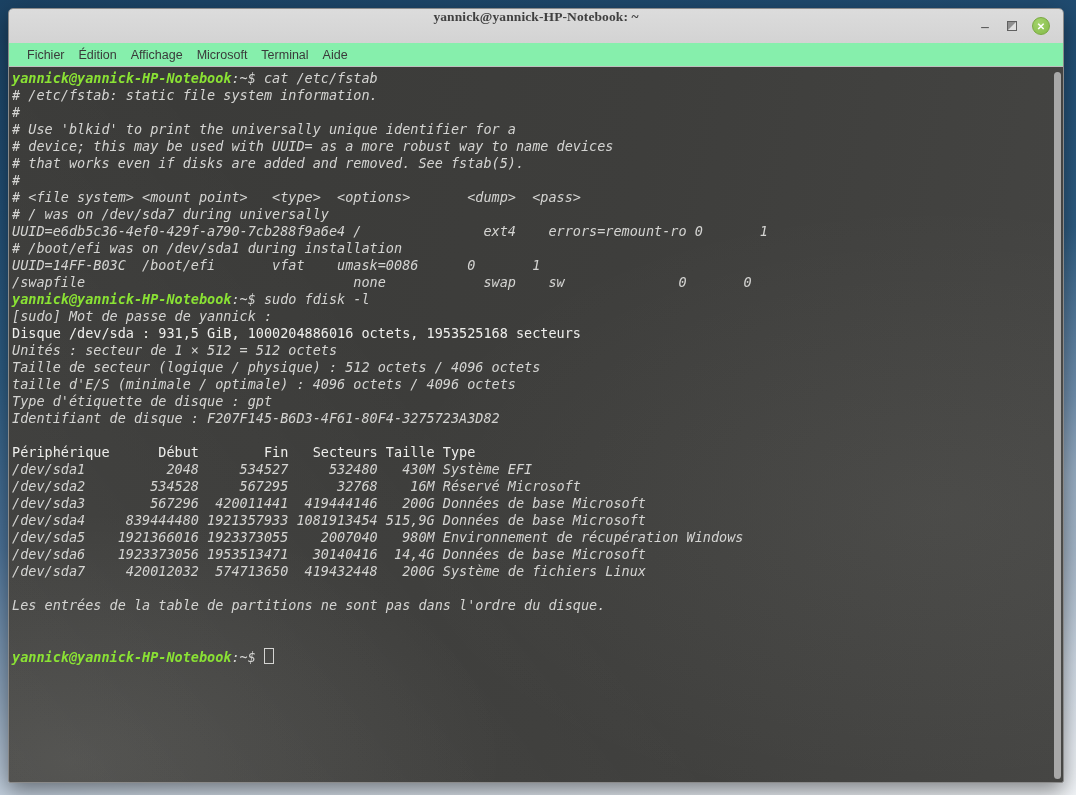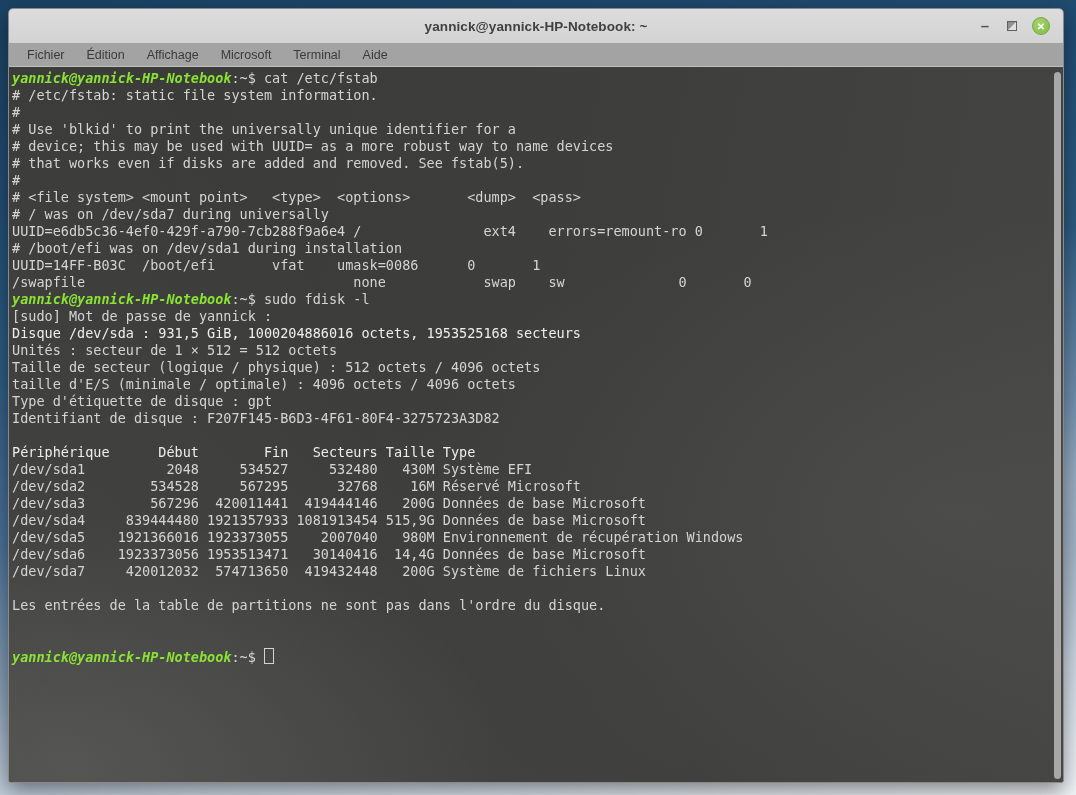--- a/index.html
+++ b/index.html
@@ -13,60 +13,60 @@
   .window{
     position:absolute;left:8px;top:8px;width:1056px;height:775px;
     border:1px solid #8a8a8a;border-radius:5px 5px 2px 2px;
     box-shadow:0 8px 22px rgba(0,0,0,0.45);
     display:flex;flex-direction:column;box-sizing:border-box;
     overflow:hidden;
   }
   .titlebar{
     height:34px;background:linear-gradient(#dcdcdc,#d3d3d3);
     position:relative;flex:0 0 auto;
-    display:flex;align-items:center;justify-content:center;
+    display:flex;justify-content:center;font-family:Liberation Serif, serif;
   }
   .title{
     font-size:13.5px;font-weight:bold;color:#404040;letter-spacing:0.1px;
   }
   .controls{
     position:absolute;right:13px;top:0;height:100%;
     display:flex;align-items:center;gap:15px;
   }
   .ctl{cursor:default;display:flex;align-items:center;justify-content:center;}
   .ctl-min{color:#555;font-size:15px;font-weight:bold;line-height:10px;width:14px;}
   .maxbox{display:inline-block;width:8px;height:8px;border:1.5px solid #606060;background:linear-gradient(135deg,#909090 49%,#e0e0e0 51%);}
   .ctl-close{
     width:18px;height:18px;border-radius:50%;
     background:radial-gradient(circle at 35% 30%, #a3d36a, #84bb49);
     border:1px solid #79a941;color:#ffffff;
     font-size:10px;font-weight:bold;box-sizing:border-box;
   }
   .menubar{
-    height:23px;background:#a3a3a3;border-bottom:1px solid #bfbfbf;
-    display:flex;align-items:center;padding-left:11px;flex:0 0 auto;gap:8px;
+    height:23px;background:#86efac;border-bottom:1px solid #bfbfbf;
+    display:flex;align-items:center;padding-left:11px;flex:0 0 auto;
   }
   .menu-item{
     font-size:12.5px;color:#3a3a3a;padding:2px 7px;border-radius:2px;
   }
   .terminal{
     flex:1 1 auto;position:relative;
     background:
       radial-gradient(900px 500px at 88% 62%, rgba(235,235,228,0.05), transparent 62%),
       radial-gradient(750px 430px at 6% 97%, rgba(235,235,228,0.10), transparent 58%),
       linear-gradient(52deg, rgba(255,255,255,0.05) 0%, rgba(255,255,255,0.02) 28%, rgba(0,0,0,0) 45%),
       linear-gradient(100deg, #3a3a38 0%, #3e3e3c 55%, #454543 100%);
   }
   .term-output{
     position:absolute;left:3px;top:3px;right:14px;bottom:0;
     font-family:"DejaVu Sans Mono","Liberation Mono",monospace;
     font-size:13.5px;line-height:17px;
   }
   .line{height:17px;white-space:pre;}
-  .fg{color:#d4d4d2;}
+  .fg{color:#d4d4d2;font-style:italic;}
   .bold{color:#eeeeec;font-weight:normal;}
   .green{color:#8ae234;font-weight:bold;font-style:italic;}
   .cursor{
     display:inline-block;width:8px;height:14px;
     border:1px solid #d4d4d2;vertical-align:-2px;
   }
   .scrollbar{
     position:absolute;right:2px;top:5px;bottom:3px;width:7px;
     background:#a8a8a8;border-radius:4px;
   }

